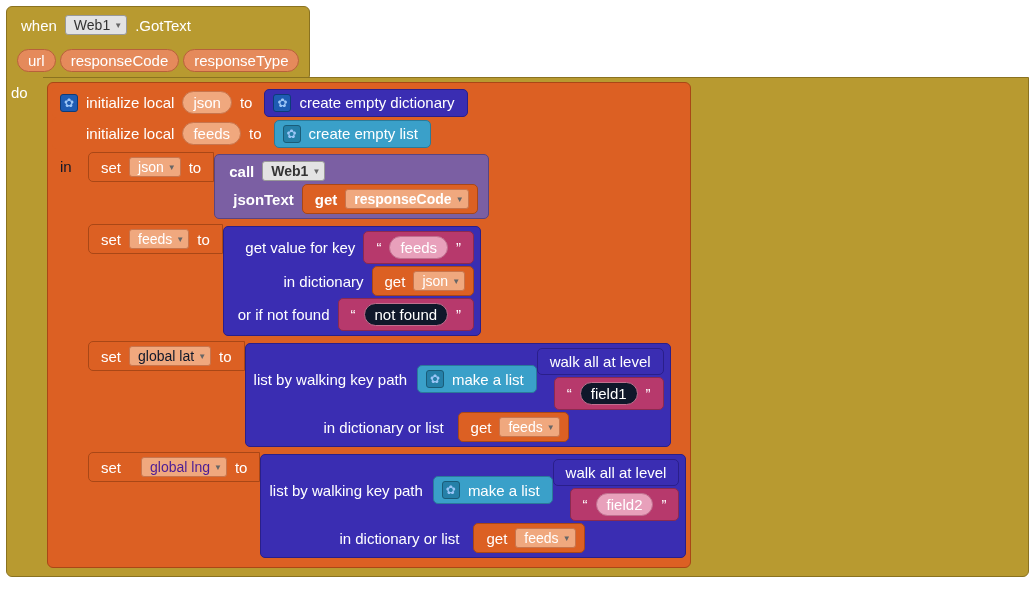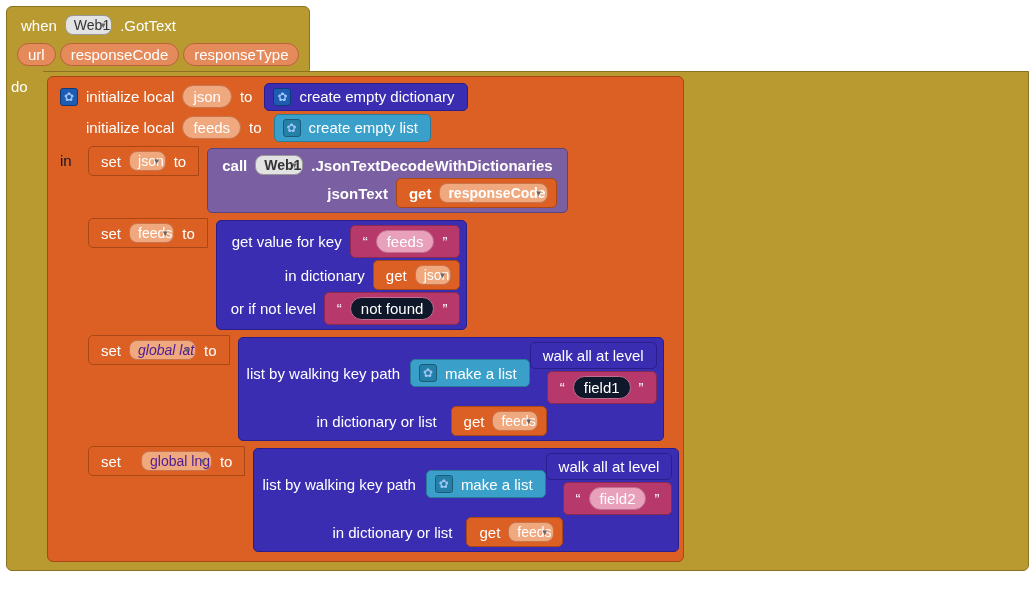--- a/index.html
+++ b/index.html
@@ -11,33 +11,33 @@
     font-size: 15px;
     color: #fff;
     width: 1035px;
   }
   .row { display: flex; align-items: center; gap: 4px; margin: 2px 0; flex-wrap: wrap; }
   .event { background: #b89a30; border: 1px solid #8a7220; padding: 6px 10px; display: inline-block; border-radius: 6px 6px 6px 0; }
   .olive-outer { background: #b89a30; border: 1px solid #8a7220; padding: 4px 8px 8px 40px; border-radius: 0 0 6px 6px; position: relative; margin-top: -4px; }
   .olive-outer::before { content: ""; position: absolute; left: 0; top: -4px; bottom: 0; width: 36px; background: #b89a30; border-radius: 0 0 0 6px; }
   .pill { background: #e58a5b; border: 1px solid #b8613b; border-radius: 14px; padding: 2px 10px; color: #fff; }
   .pill-light { background: #f0a87e; border: 1px solid #c8754d; border-radius: 14px; padding: 2px 10px; color: #fff; }
-  .dropdown { background: #e3e3e3; border: 1px solid #999; border-radius: 8px; padding: 1px 1px 1px 8px; color: #333; position: relative; font-size: 14px; }
+  .dropdown { background: #e3e3e3; border: 1px solid #999; border-radius: 3px; padding: 1px 16px 1px 8px; color: #333; position: relative; font-size: 14px; }
   .dropdown::after { content: "▼"; font-size: 8px; position: absolute; right: 4px; top: 50%; transform: translateY(-50%); color: #666; }
   .orange { background: #dc6023; border: 1px solid #a94716; }
   .indigo { background: #3a2db2; border: 1px solid #2a1f8a; }
   .purple { background: #7b5fa3; border: 1px solid #5a4480; font-weight: bold; }
   .teal { background: #3aa0c9; border: 1px solid #2a7a9a; }
   .magenta { background: #b7396c; border: 1px solid #8a2a50; }
   .lbl { color: #fff; padding: 0 4px; }
   .gear { width: 18px; height: 18px; background: #1e5cb3; border: 1px solid #0d3b7a; border-radius: 3px; display: inline-flex; align-items: center; justify-content: center; font-size: 12px; }
   .gear::before { content: "✿"; color: #9cc6f7; }
   .gear.teal-g { background: #2580a8; border-color: #1a5c78; }
   .nest { padding: 4px 6px; border-radius: 5px; margin: 2px 0; }
-  .set-row { display: flex; align-items: flex-start; gap: 8px; margin: 3px 0; }
+  .set-row { display: flex; align-items: flex-start; gap: 0; margin: 3px 0; }
   .set-head { background: #dc6023; border: 1px solid #a94716; padding: 4px 8px; border-radius: 5px 0 0 5px; display: flex; align-items: center; gap: 4px; flex-shrink: 0; }
   .inline-block { display: flex; align-items: center; gap: 4px; padding: 4px 8px; border-radius: 5px; }
   .stack { display: flex; flex-direction: column; }
   .label-right { text-align: right; padding: 4px 8px; }
   .multi-row { display: flex; flex-direction: column; align-items: flex-end; gap: 2px; }
   .hrow { display: flex; align-items: center; gap: 0; }
   .quote { color: #fff; padding: 0 4px; }
   .init-container { background: #dc6023; border: 1px solid #a94716; border-radius: 6px; padding: 4px; display: inline-block; }
   .in-body { padding-left: 36px; position: relative; }
   .in-label { position: absolute; left: 8px; top: 6px; color: #0f172a; }
@@ -45,21 +45,21 @@
 </head>
 <body>
 
 <div>
   <div class="event">
     <div class="row">
       <span class="lbl">when</span>
       <span class="dropdown">Web1</span>
       <span class="lbl">.GotText</span>
     </div>
-    <div class="row" style="margin-top:8px;">
+    <div class="row" style="margin-top:14px;">
       <span class="pill">url</span>
       <span class="pill">responseCode</span>
       <span class="pill">responseType</span>
     </div>
   </div>
 
   <div class="olive-outer">
     <span class="lbl" style="position:absolute;left:0;top:6px;">do</span>
 
     <div class="init-container">
@@ -97,21 +97,20 @@
           <div class="set-head">
             <span class="lbl">set</span>
             <span class="dropdown" style="background:#f0a87e;border-color:#c8754d;color:#fff;">json</span>
             <span class="lbl">to</span>
           </div>
           <div class="stack">
             <div class="nest purple" style="padding:4px 10px;">
               <div class="row">
                 <span class="lbl">call</span>
                 <span class="dropdown">Web1</span>
-                <span class="lbl">.JsonTextDecodeWithDictionaries</span>
               </div>
               <div class="hrow" style="justify-content:flex-end;margin-top:3px;">
                 <span class="lbl label-right">jsonText</span>
                 <div class="inline-block orange">
                   <span class="lbl">get</span>
                   <span class="dropdown" style="background:#f0a87e;border-color:#c8754d;color:#fff;">responseCode</span>
                 </div>
               </div>
             </div>
           </div>
@@ -133,34 +132,34 @@
               </div>
             </div>
             <div class="hrow" style="justify-content:flex-end;">
               <span class="lbl label-right">in dictionary</span>
               <div class="inline-block orange">
                 <span class="lbl">get</span>
                 <span class="dropdown" style="background:#f0a87e;border-color:#c8754d;color:#fff;">json</span>
               </div>
             </div>
             <div class="hrow" style="justify-content:flex-end;">
-              <span class="lbl label-right">or if not level</span>
+              <span class="lbl label-right">or if not found</span>
               <div class="inline-block magenta">
                 <span class="quote">“</span>
                 <span class="pill-light" style="background:#0f172a;border-color:#c0708f;">not found</span>
                 <span class="quote">”</span>
               </div>
             </div>
           </div>
         </div>
 
         <div class="set-row">
           <div class="set-head">
             <span class="lbl">set</span>
-            <span class="dropdown" style="background:#f0a87e;border-color:#c8754d;color:#4c1d95;font-style:italic;">global lat</span>
+            <span class="dropdown" style="background:#f0a87e;border-color:#c8754d;color:#0f172a;">global lat</span>
             <span class="lbl">to</span>
           </div>
           <div class="nest indigo multi-row" style="align-items:stretch;">
             <div class="hrow" style="justify-content:space-between;gap:6px;">
               <span class="lbl" style="padding-left:2px;">list by walking key path</span>
               <div class="hrow">
                 <div class="inline-block teal">
                   <span class="gear teal-g"></span>
                   <span class="lbl">make a list</span>
                 </div>

